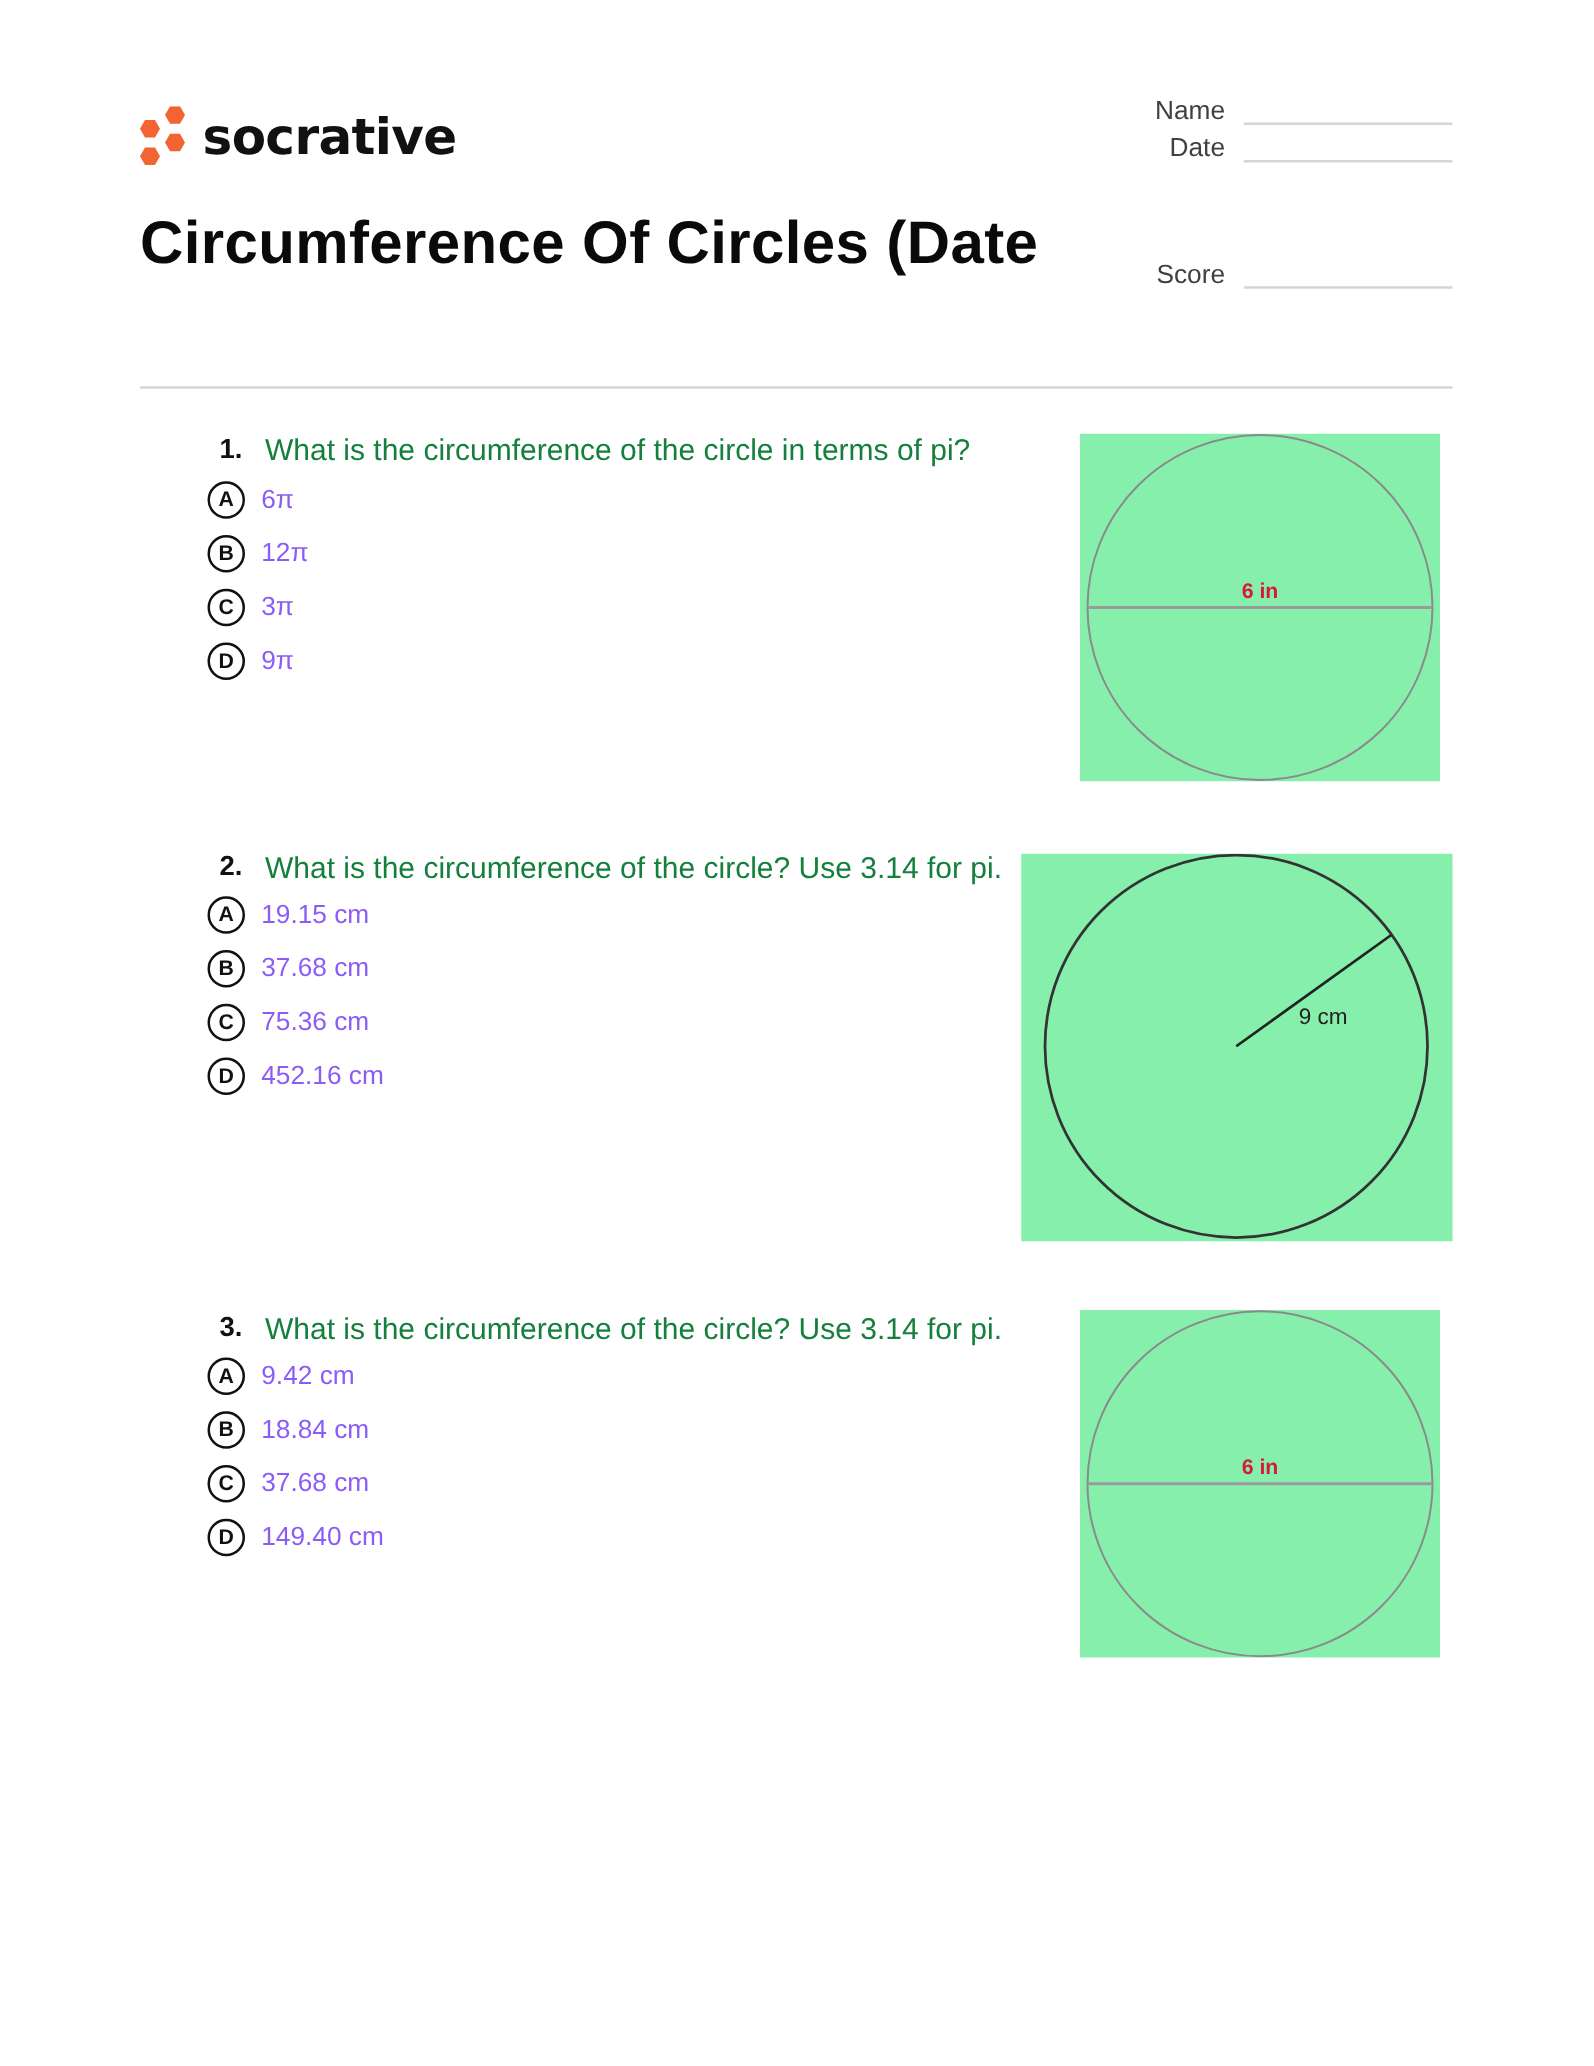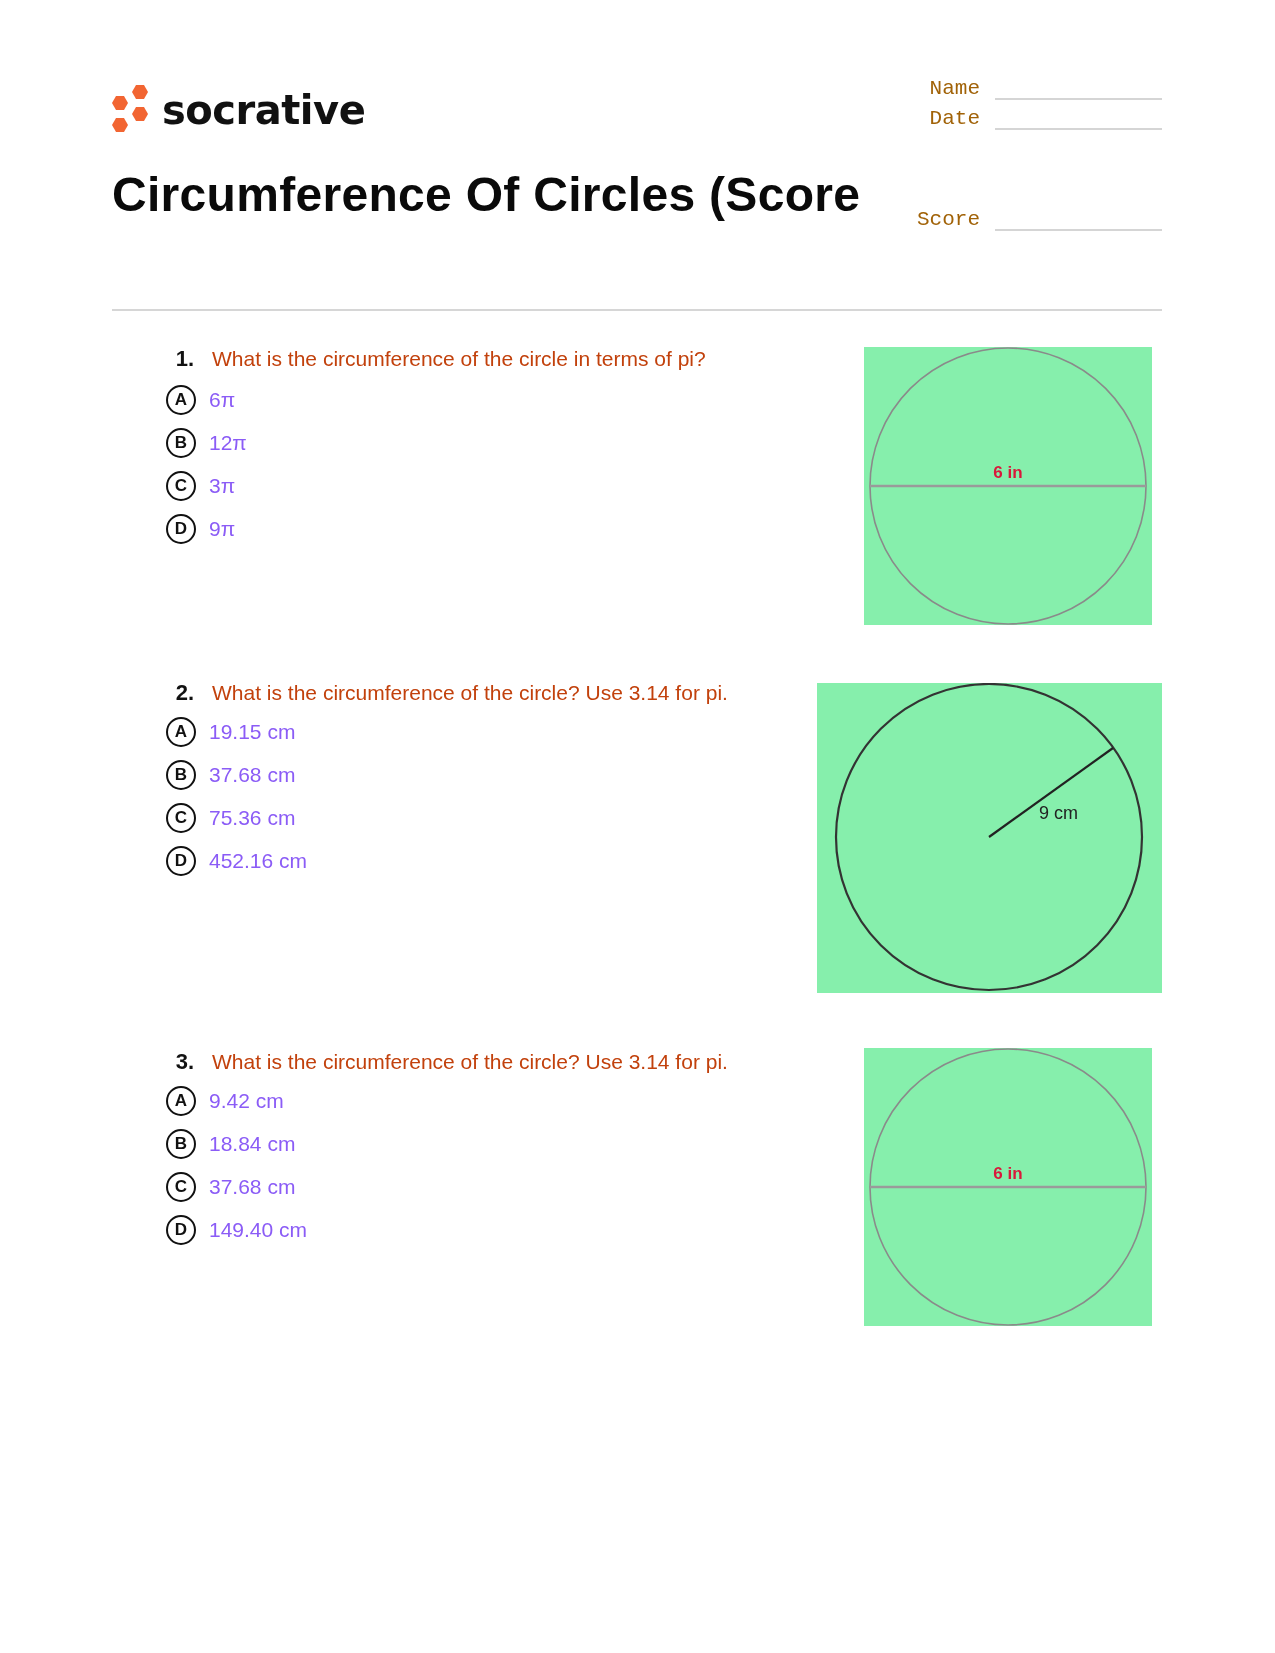--- a/index.html
+++ b/index.html
@@ -7,32 +7,32 @@
          font-family: "Liberation Sans", sans-serif; color: #111; }
   .abs { position: absolute; }
 
   
   .logo { left: 112px; top: 85px; width: 240px; height: 50px; }
   .logo-mark { position: absolute; left: 0; top: 0; width: 40px; height: 50px; }
   .logo-text { position: absolute; left: 50px; top: 2px; font-size: 40px; font-weight: 700;
                letter-spacing: -0.5px; color: #111; font-family: "DejaVu Sans", sans-serif; }
 
   
-  .field-label { position: absolute; width: 120px; text-align: right; font-size: 21px; color: #a16207; font-family: Liberation Mono, monospace; }
+  .field-label { position: absolute; width: 120px; text-align: right; font-size: 21px; color: #404040; }
   .field-line { position: absolute; height: 0; border-top: 2px solid #d5d5d5; }
 
   
   .title { left: 112px; top: 166px; width: 760px; font-size: 48px; font-weight: 700; line-height: 57px;
            color: #0a0a0a; font-family: "Liberation Sans", sans-serif; letter-spacing: 0.3px; }
 
   .divider { left: 112px; top: 309px; width: 1050px; height: 0; border-top: 2px solid #d6d6d6; }
 
   
   .q-num { position: absolute; font-size: 22px; font-weight: 700; color: #111; text-align: right; width: 30px; }
-  .q-text { position: absolute; font-size: 21px; color: #c2410c; white-space: nowrap; text-align: center; }
+  .q-text { position: absolute; font-size: 24px; color: #15803d; white-space: nowrap; text-align: center; }
   .opt { position: absolute; left: 166px; height: 34px; display: flex; align-items: center; }
   .bubble { width: 30px; height: 30px; border: 2px solid #111; border-radius: 50%; display: flex;
             align-items: center; justify-content: center; font-weight: 700; font-size: 17px;
             box-sizing: border-box; margin-right: 13px; color: #111; }
   .opt-text { font-size: 21px; color: #8b5cf6; }
 
   .figure { position: absolute; background: #86efac; text-decoration: underline; }
   .figure svg { position: absolute; left: 0; top: 0; }
 </style>
 </head>
@@ -51,21 +51,21 @@
 </div>
 
 <div class="field-label" style="left:860px; top:77px;">Name</div>
 <div class="field-line" style="left:995px; top:98px; width:167px;"></div>
 <div class="field-label" style="left:860px; top:107px;">Date</div>
 <div class="field-line" style="left:995px; top:128px; width:167px;"></div>
 <div class="field-label" style="left:860px; top:208px;">Score</div>
 <div class="field-line" style="left:995px; top:229px; width:167px;"></div>
 
 <div class="abs title">
-  <div>Circumference Of Circles (Score</div>
+  <div>Circumference Of Circles (Date</div>
 </div>
 
 <div class="abs divider"></div>
 
 <section>
   <div class="q-num" style="left:164px; top:346px;">1.</div>
   <div class="q-text" style="left:212px; top:347px;">What is the circumference of the circle in terms of pi?</div>
 
   <div class="opt" style="top:383px;">
     <span class="bubble">A</span>

